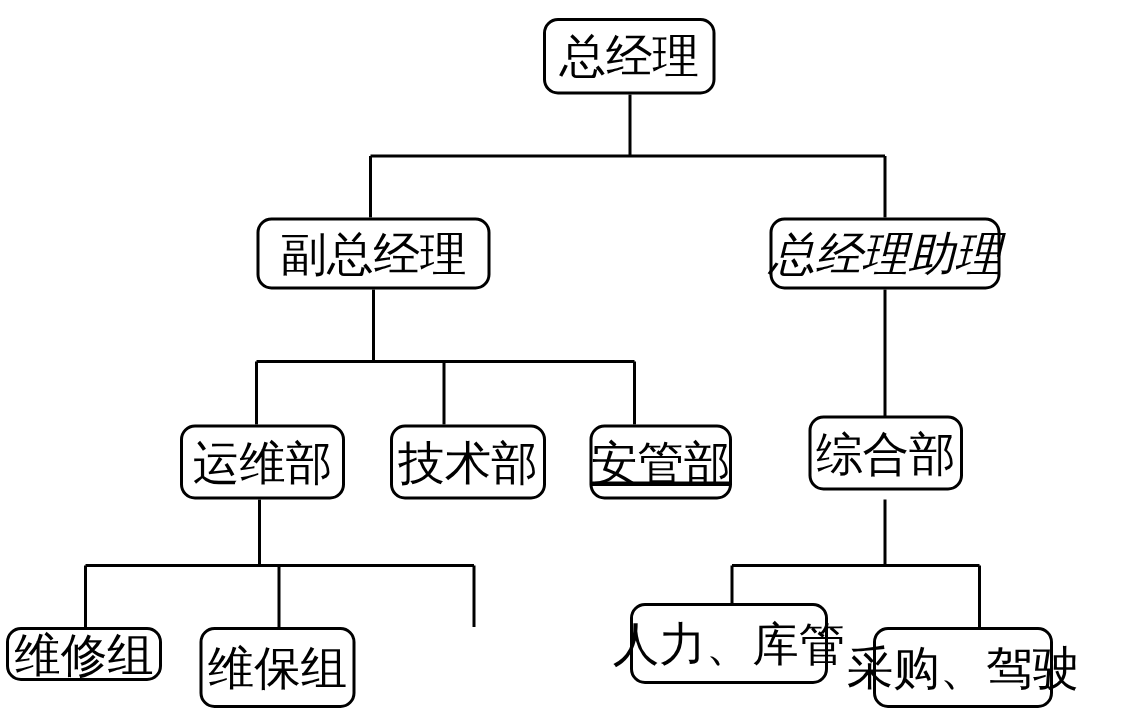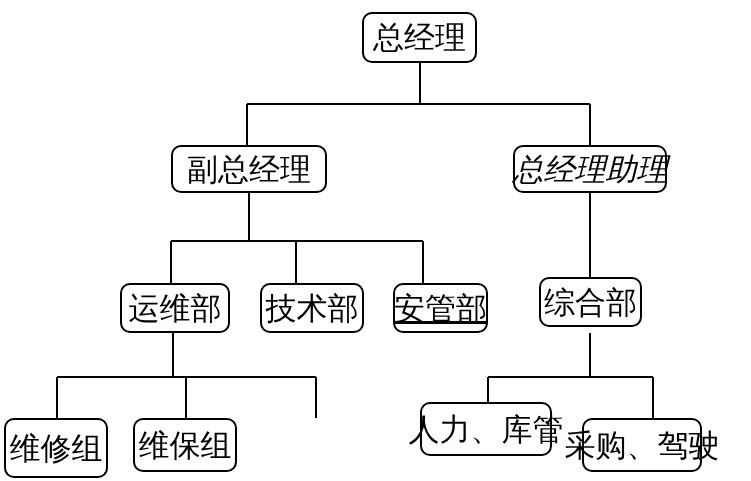--- a/index.html
+++ b/index.html
@@ -63,21 +63,21 @@
   <div class="node" style="left:513px; top:145px; width:154px; height:48px;font-style:italic;">总经理助理</div>
 
   <div class="node" style="left:120px; top:283px; width:110px; height:50px;">运维部</div>
 
   <div class="node" style="left:260px; top:283px; width:104px; height:50px;">技术部</div>
 
   <div class="node" style="left:393px; top:283px; width:95px; height:50px;text-decoration:underline;">安管部</div>
 
   <div class="node" style="left:539px; top:277px; width:103px; height:50px;">综合部</div>
 
-  <div class="node" style="left:4px;   top:418px; width:104px; height:60px;">维修组</div>
+  <div class="node" style="left:4px;   top:418px; width:104px; height:36px;">维修组</div>
 
   <div class="node" style="left:133px; top:418px; width:104px; height:54px;">维保组</div>
 
 
   <div class="node" style="left:420px; top:402px; width:132px; height:54px;">人力、库管</div>
 
   <div class="node" style="left:582px; top:418px; width:120px; height:54px;">采购、驾驶</div>
 
 </div>
 

